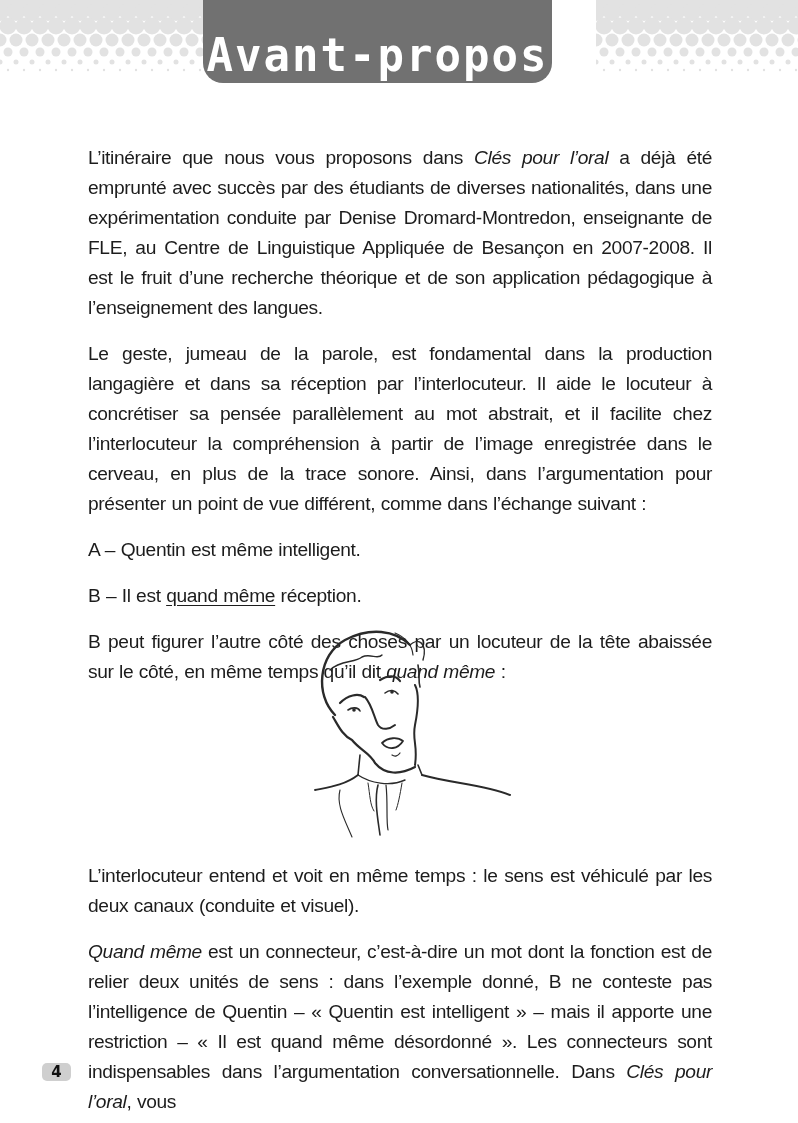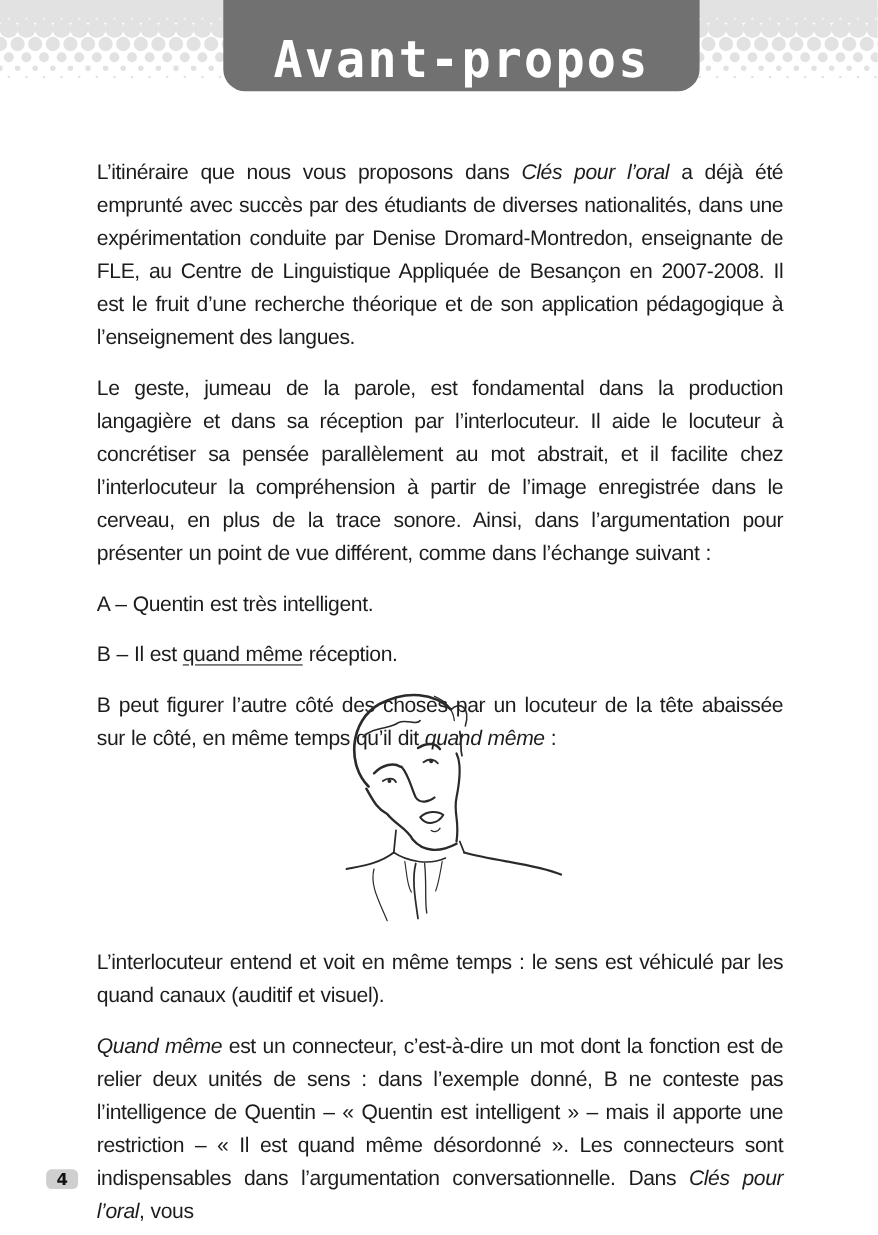--- a/index.html
+++ b/index.html
@@ -4,21 +4,21 @@
   <style>
     html, body { margin: 0; padding: 0; background: #ffffff; }
     body { width: 798px; height: 1123px; position: relative; overflow: hidden;
            font-family: "Liberation Sans", "DejaVu Sans", sans-serif; color: #1c1c1c; }
 
     .dots { position: absolute; top: 0; height: 75px; }
     .dots.left { left: 0; width: 205px; }
     .dots.right { left: 596px; width: 202px; }
 
     .title-tab {
-      position: absolute; left: 203px; top: 0; width: 433px; height: 83px;
+      position: absolute; left: 203px; top: 0; width: 349px; height: 83px;
       background: #717171; border-radius: 0 0 20px 20px;
       display: flex; align-items: flex-end; justify-content: center;
     }
     .title-text {
       font-family: "DejaVu Sans Mono", "Liberation Mono", monospace;
       font-weight: bold; font-size: 44px; letter-spacing: 2px; color: #ffffff;
       line-height: 1; margin-bottom: 6px; transform: scaleY(1.05);
     }
 
     .content {
@@ -224,21 +224,21 @@
   <span class="title-text">Avant-propos</span>
 </div>
 
 <div class="content">
   <p>
     <span>L’itinéraire que nous vous proposons dans </span><em>Clés pour l’oral</em><span> a déjà été emprunté avec succès par des étudiants de diverses nationalités, dans une expérimentation conduite par Denise Dromard-Montredon, enseignante de FLE, au Centre de Linguistique Appliquée de Besançon en 2007-2008. Il est le fruit d’une recherche théorique et de son application pédagogique à l’enseignement des langues.</span>
   </p>
   <p class="gap">
     <span>Le geste, jumeau de la parole, est fondamental dans la production langagière et dans sa réception par l’interlocuteur. Il aide le locuteur à concrétiser sa pensée parallèlement au mot abstrait, et il facilite chez l’interlocuteur la compréhension à partir de l’image enregistrée dans le cerveau, en plus de la trace sonore. Ainsi, dans l’argumentation pour présenter un point de vue différent, comme dans l’échange suivant :</span>
   </p>
-  <p class="left">A – Quentin est très intelligent.</p>
+  <p class="left">A – Quentin est même intelligent.</p>
   <p class="left">
     <span>B – Il est </span><span class="ul">quand même</span><span> réception.</span>
   </p>
   <p>
     <span>B peut figurer l’autre côté des choses par un locuteur de la tête abaissée sur le côté, en même temps qu’il dit </span><em>quand même</em><span> :</span>
   </p>
 </div>
 
 <svg class="figure" viewBox="0 0 225 215" fill="none" stroke="#2a2a2a" stroke-linecap="round" stroke-linejoin="round">
 
@@ -275,19 +275,19 @@
 
   <path d="M78 160 C74 175, 78 195, 80 210" stroke-width="1.6"></path>
   <path d="M86 160 C88 178, 86 195, 88 205" stroke-width="1.2"></path>
   <path d="M68 158 C70 170, 70 180, 74 186" stroke-width="1"></path>
   <path d="M102 158 C100 170, 98 180, 96 185" stroke-width="1"></path>
 
   <path d="M40 165 C36 180, 45 195, 52 212" stroke-width="1.1"></path>
 </svg>
 
 <div class="content" style="top: 845px;">
-  <p>L’interlocuteur entend et voit en même temps : le sens est véhiculé par les quand canaux (auditif et visuel).</p>
+  <p>L’interlocuteur entend et voit en même temps : le sens est véhiculé par les deux canaux (conduite et visuel).</p>
   <p>
     <em>Quand même</em><span> est un connecteur, c’est-à-dire un mot dont la fonction est de relier deux unités de sens : dans l’exemple donné, B ne conteste pas l’intelligence de Quentin – « Quentin est intelligent » – mais il apporte une restriction – « Il est quand même désordonné ». Les connecteurs sont indispensables dans l’argumentation conversationnelle. Dans </span><em>Clés pour l’oral</em><span>, vous</span>
   </p>
 </div>
 
 <div class="page-num">4</div>
 
 </body></html>

